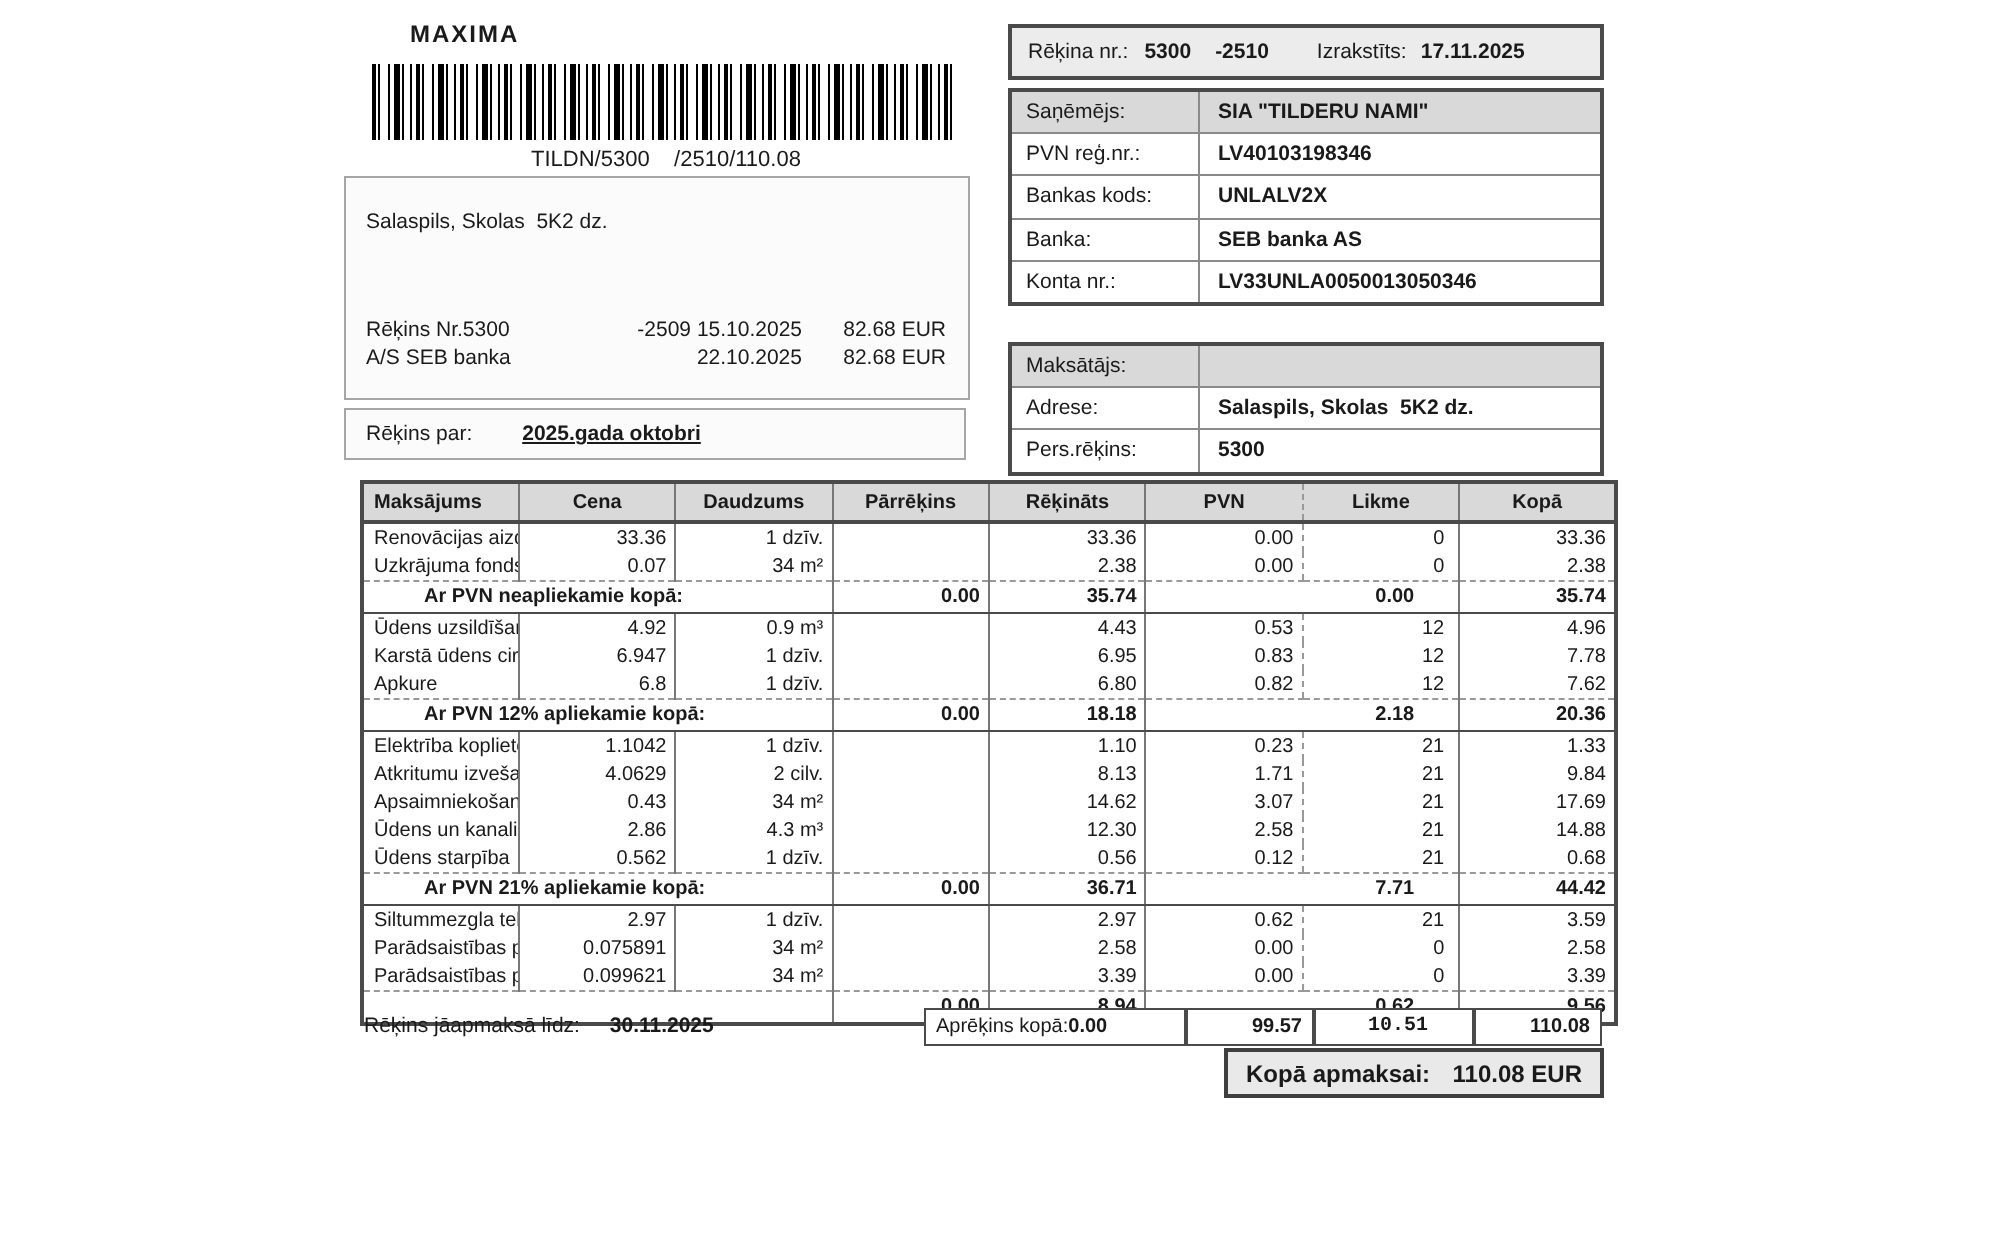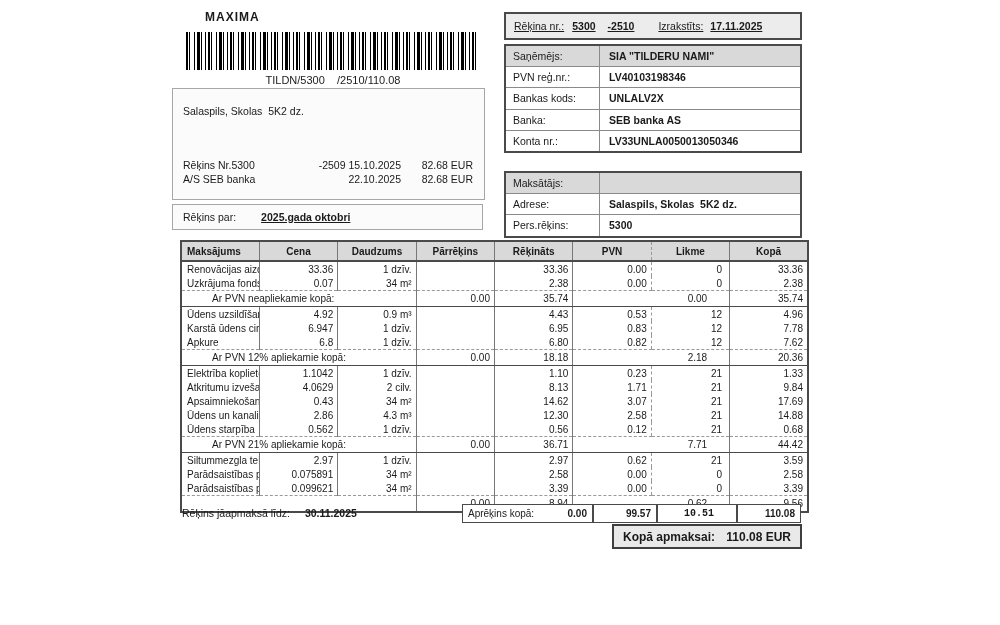--- a/index.html
+++ b/index.html
@@ -32,21 +32,21 @@
   .pay-lines .pd{text-align:right;white-space:pre;}
   .pay-lines .pa{text-align:right;}
 
   .period-box{left:172px;top:204px;width:311px;height:26px;border:1px solid #a6a6a6;background:#fbfbfb;
     display:flex;align-items:center;font-size:10.5px;padding-left:10px;box-sizing:border-box;}
   .period-box b{margin-left:25px;text-decoration:underline;}
 
   
   .meta-box{left:504px;top:12px;width:298px;height:28px;border:2px solid #4a4a4a;background:#ececec;
     display:flex;align-items:center;font-size:10.5px;box-sizing:border-box;}
-  .meta-box span{white-space:pre;text-decoration:underline;}
+  .meta-box span{white-space:pre;}
   .m-lab{padding-left:8px;}
   .m-val{font-weight:bold;}
 
   
   .kv-table{width:298px;border:2px solid #4a4a4a;background:#fff;font-size:10.5px;box-sizing:border-box;}
   .kv-row{display:flex;height:20.2px;border-top:1px solid #8a8a8a;}
   .kv-row:first-child{border-top:none;}
   .kv-header{background:#d9d9d9;}
   .kv-label{width:86px;flex:none;padding-left:7px;border-right:1px solid #8a8a8a;display:flex;align-items:center;}
   .kv-value{font-weight:bold;padding-left:9px;display:flex;align-items:center;white-space:pre;}
@@ -61,29 +61,29 @@
     border-left:1px solid #777;text-align:center;padding:0 4px;
   }
   table.charges th.c0{text-align:left;border-left:none;padding-left:5px;}
   table.charges th.c6{border-left:1px dashed #999;}
   table.charges td{
     height:14px;padding:0 4px;text-align:right;border-left:1px solid #777;overflow:hidden;white-space:nowrap;
   }
   table.charges td.c0{text-align:left;border-left:none;padding-left:5px;}
   table.charges td.c6{border-left:1px dashed #999;padding-right:7px;}
   table.charges tr.last td{border-bottom:1px dashed #999;}
-  table.charges tr.subtotal td{font-weight:normal;border-bottom:1px solid #4a4a4a;height:15px;padding-left:30px;}
+  table.charges tr.subtotal td{font-weight:bold;border-bottom:1px solid #4a4a4a;height:15px;padding-left:30px;}
   table.charges tr.subtotal td.merged{padding-right:22px;}
 
   
   .due-line{left:182px;top:507px;font-size:10.5px;}
   .due-line b{margin-left:12px;}
   .calc-cell{position:absolute;top:504px;height:19px;border:1px solid #4a4a4a;box-sizing:border-box;
     font-size:10px;display:flex;align-items:center;background:#fff;}
-  .calc-label-cell{left:462px;width:131px;justify-content:space-between;padding:4px 5px;}
+  .calc-label-cell{left:462px;width:131px;padding:4px 5px;}
   .calc-label-cell .v{font-weight:bold;}
   .calc-num{justify-content:flex-end;padding-right:5px;font-weight:bold;}
   .cn1{left:593px;width:64px;}
   .cn2{left:657px;width:80px;padding-right:22px;font-family:Liberation Mono, monospace;}
   .cn3{left:737px;width:64px;}
   .total-box{left:612px;top:524px;width:190px;height:25px;border:2px solid #3f3f3f;background:#e9e9e9;
     box-sizing:border-box;display:flex;align-items:center;justify-content:space-between;
     font-size:12px;font-weight:bold;padding:0 9px;}
 </style>
 </head>

